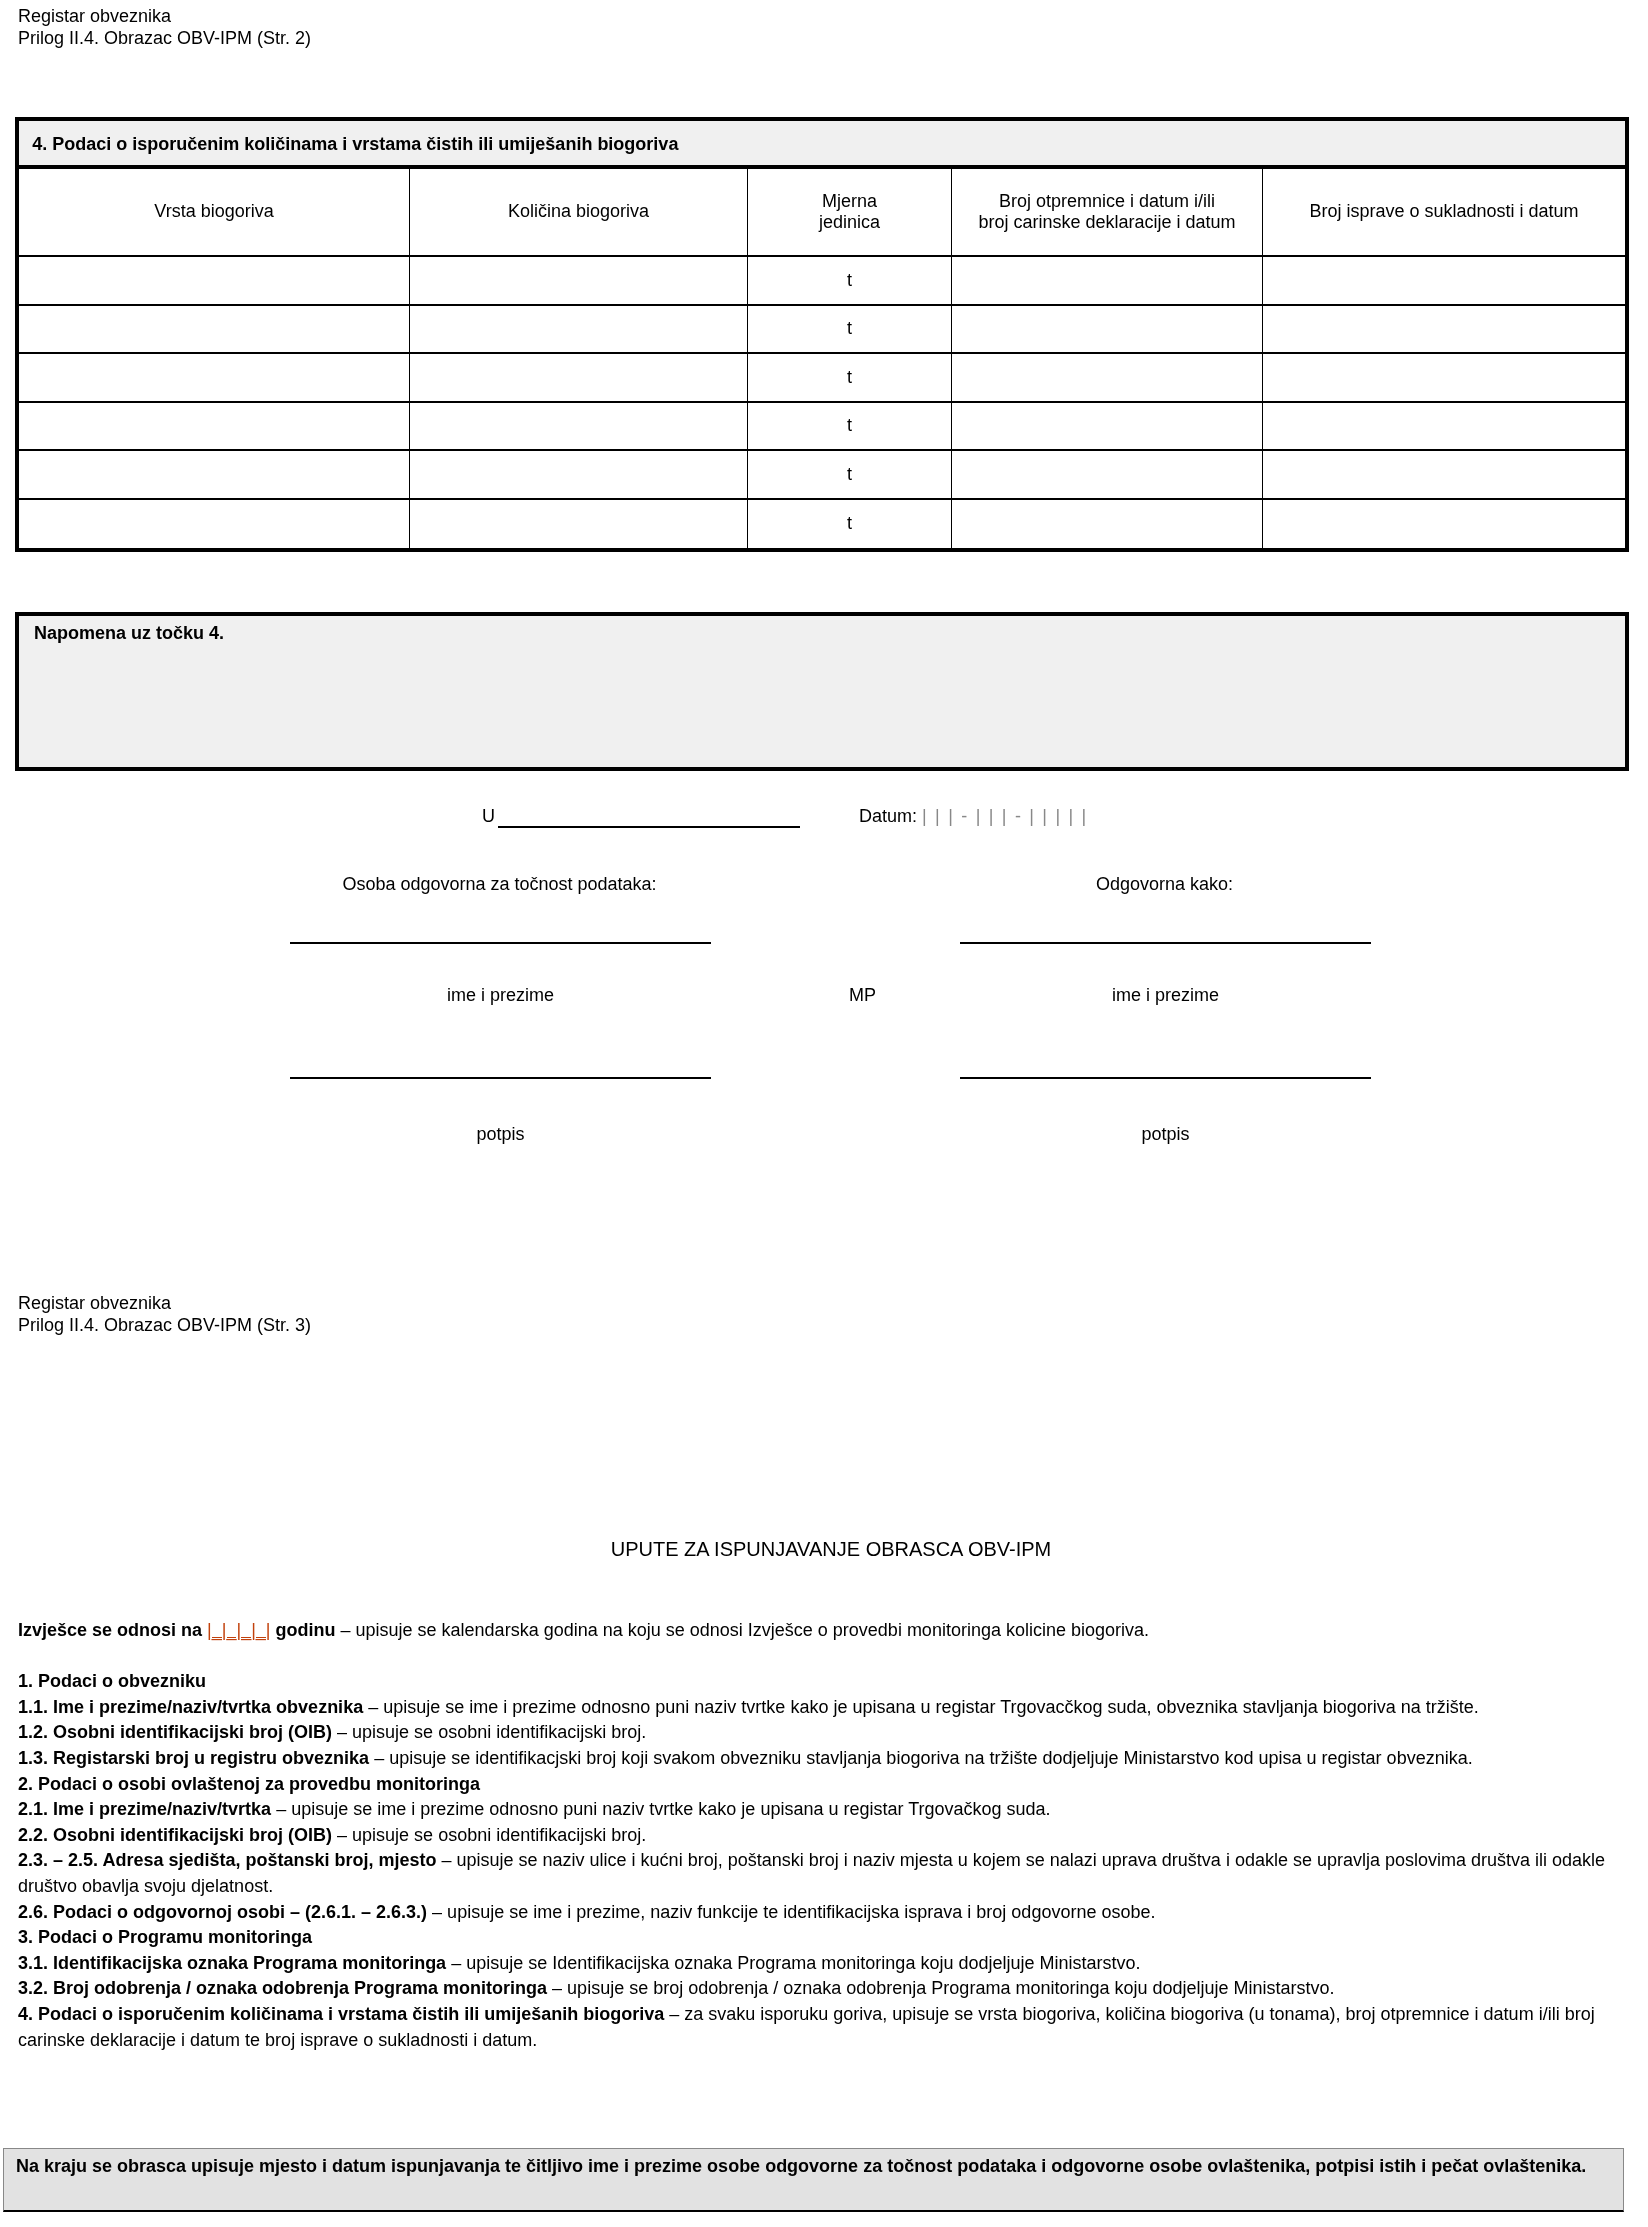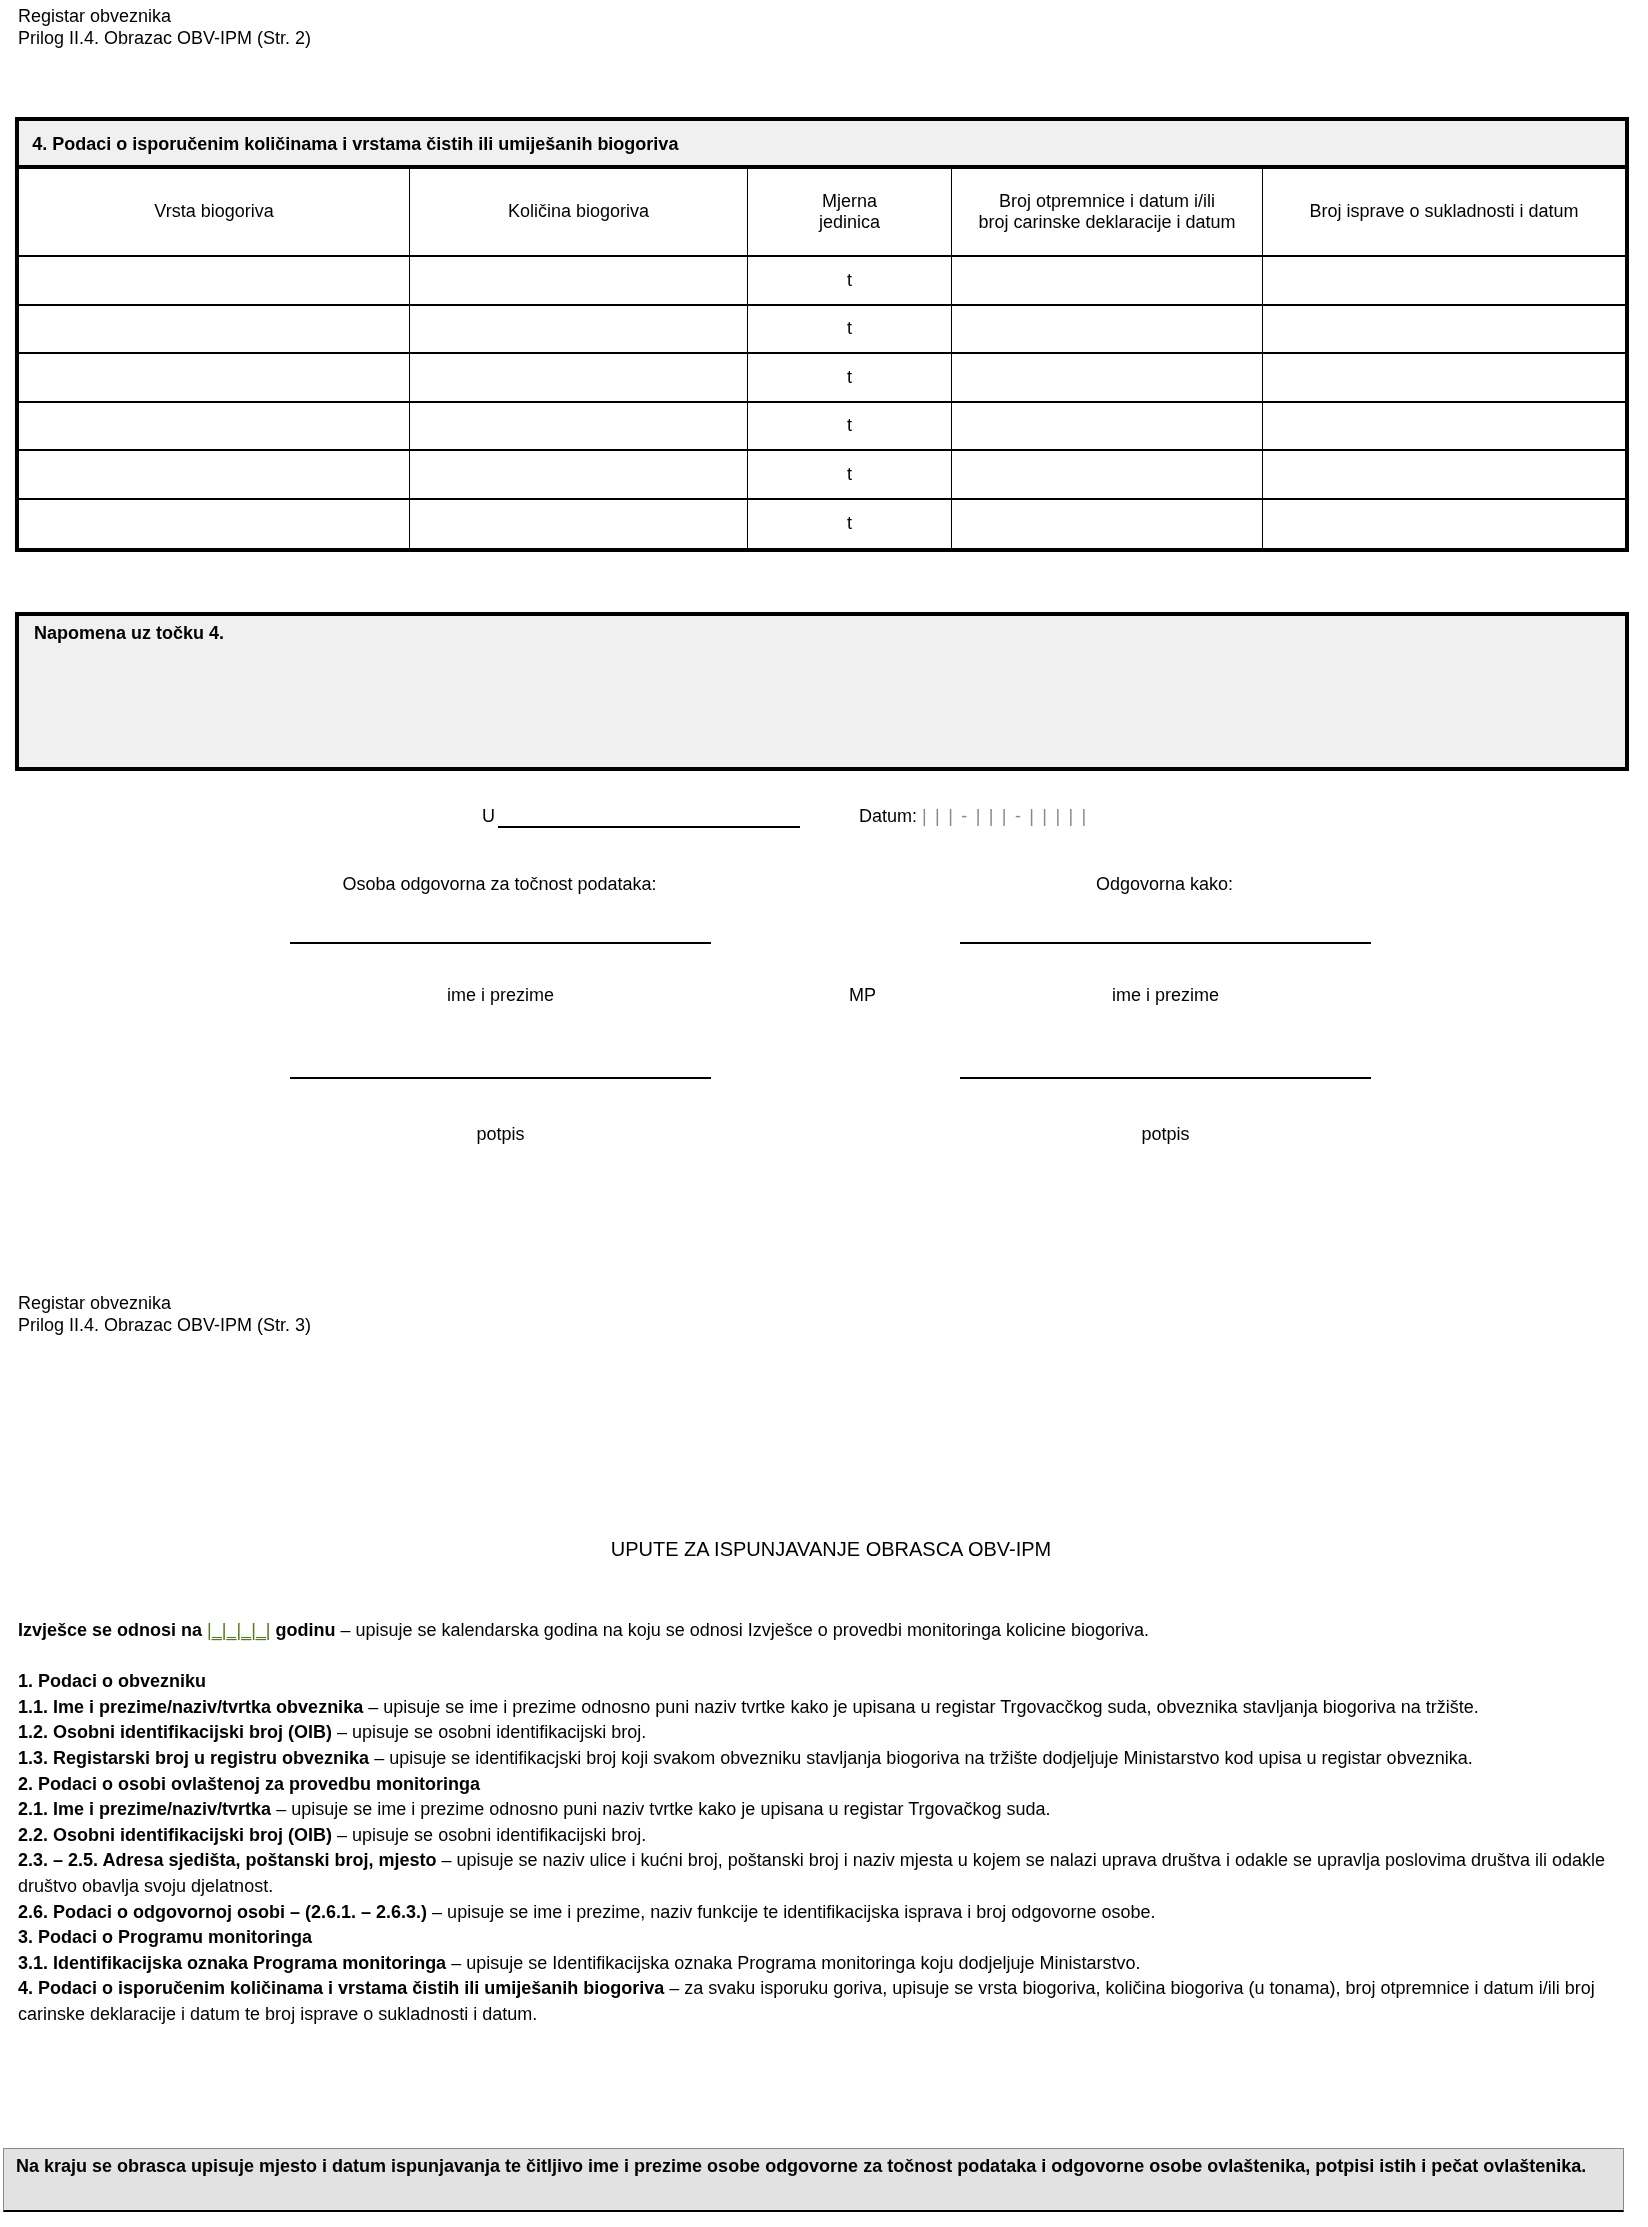--- a/index.html
+++ b/index.html
@@ -47,21 +47,21 @@
   .datum-marks { color: #888; letter-spacing: 1.7px; }
 
   
   .instr {
     position: absolute; left: 18px; top: 1618px; width: 1611px;
     font-size: 18px; line-height: 25.6px;
   }
   .instr p { margin: 0; }
   .instr b { font-weight: bold; }
   .gap { height: 25.6px; }
-  .yr-box { color: #4d7c0f; text-decoration: underline; }
+  .yr-box { color: #c2410c; text-decoration: underline; }
 
   .foot {
     position: absolute; left: 3.3px; top: 2148px; width: 1621px; height: 64px;
     background: #e2e2e2; border: 0.8px solid #888; border-bottom: 2.5px solid #000;
     box-sizing: border-box; font-weight: bold; font-size: 18px; line-height: 25.6px;
     padding: 5px 11.6px;
   }
 </style>
 </head>
 <body>
@@ -165,17 +165,18 @@
   <p><b>1.1. Ime i prezime/naziv/tvrtka obveznika</b><span> – upisuje se ime i prezime odnosno puni naziv tvrtke kako je upisana u registar Trgovacčkog suda, obveznika stavljanja biogoriva na tržište.</span></p>
   <p><b>1.2. Osobni identifikacijski broj (OIB)</b><span> – upisuje se osobni identifikacijski broj.</span></p>
   <p><b>1.3. Registarski broj u registru obveznika</b><span> – upisuje se identifikacjski broj koji svakom obvezniku stavljanja biogoriva na tržište dodjeljuje Ministarstvo kod upisa u registar obveznika.</span></p>
   <p><b>2. Podaci o osobi ovlaštenoj za provedbu monitoringa</b><span></span></p>
   <p><b>2.1. Ime i prezime/naziv/tvrtka</b><span> – upisuje se ime i prezime odnosno puni naziv tvrtke kako je upisana u registar Trgovačkog suda.</span></p>
   <p><b>2.2. Osobni identifikacijski broj (OIB)</b><span> – upisuje se osobni identifikacijski broj.</span></p>
   <p><b>2.3. – 2.5. Adresa sjedišta, poštanski broj, mjesto</b><span> – upisuje se naziv ulice i kućni broj, poštanski broj i naziv mjesta u kojem se nalazi uprava društva i odakle se upravlja poslovima društva ili odakle društvo obavlja svoju djelatnost.</span></p>
   <p><b>2.6. Podaci o odgovornoj osobi – (2.6.1. – 2.6.3.)</b><span> – upisuje se ime i prezime, naziv funkcije te identifikacijska isprava i broj odgovorne osobe.</span></p>
   <p><b>3. Podaci o Programu monitoringa</b><span></span></p>
   <p><b>3.1. Identifikacijska oznaka Programa monitoringa</b><span> – upisuje se Identifikacijska oznaka Programa monitoringa koju dodjeljuje Ministarstvo.</span></p>
+  <p><b>3.2. Broj odobrenja / oznaka odobrenja Programa monitoringa</b><span> – upisuje se broj odobrenja / oznaka odobrenja Programa monitoringa koju dodjeljuje Ministarstvo.</span></p>
   <p><b>4. Podaci o isporučenim količinama i vrstama čistih ili umiješanih biogoriva</b><span> – za svaku isporuku goriva, upisuje se vrsta biogoriva, količina biogoriva (u tonama), broj otpremnice i datum i/ili broj carinske deklaracije i datum te broj isprave o sukladnosti i datum.</span></p>
 </div>
 
 <div class="foot">Na kraju se obrasca upisuje mjesto i datum ispunjavanja te čitljivo ime i prezime osobe odgovorne za točnost podataka i odgovorne osobe ovlaštenika, potpisi istih i pečat ovlaštenika.</div>
 
 
 </body></html>

